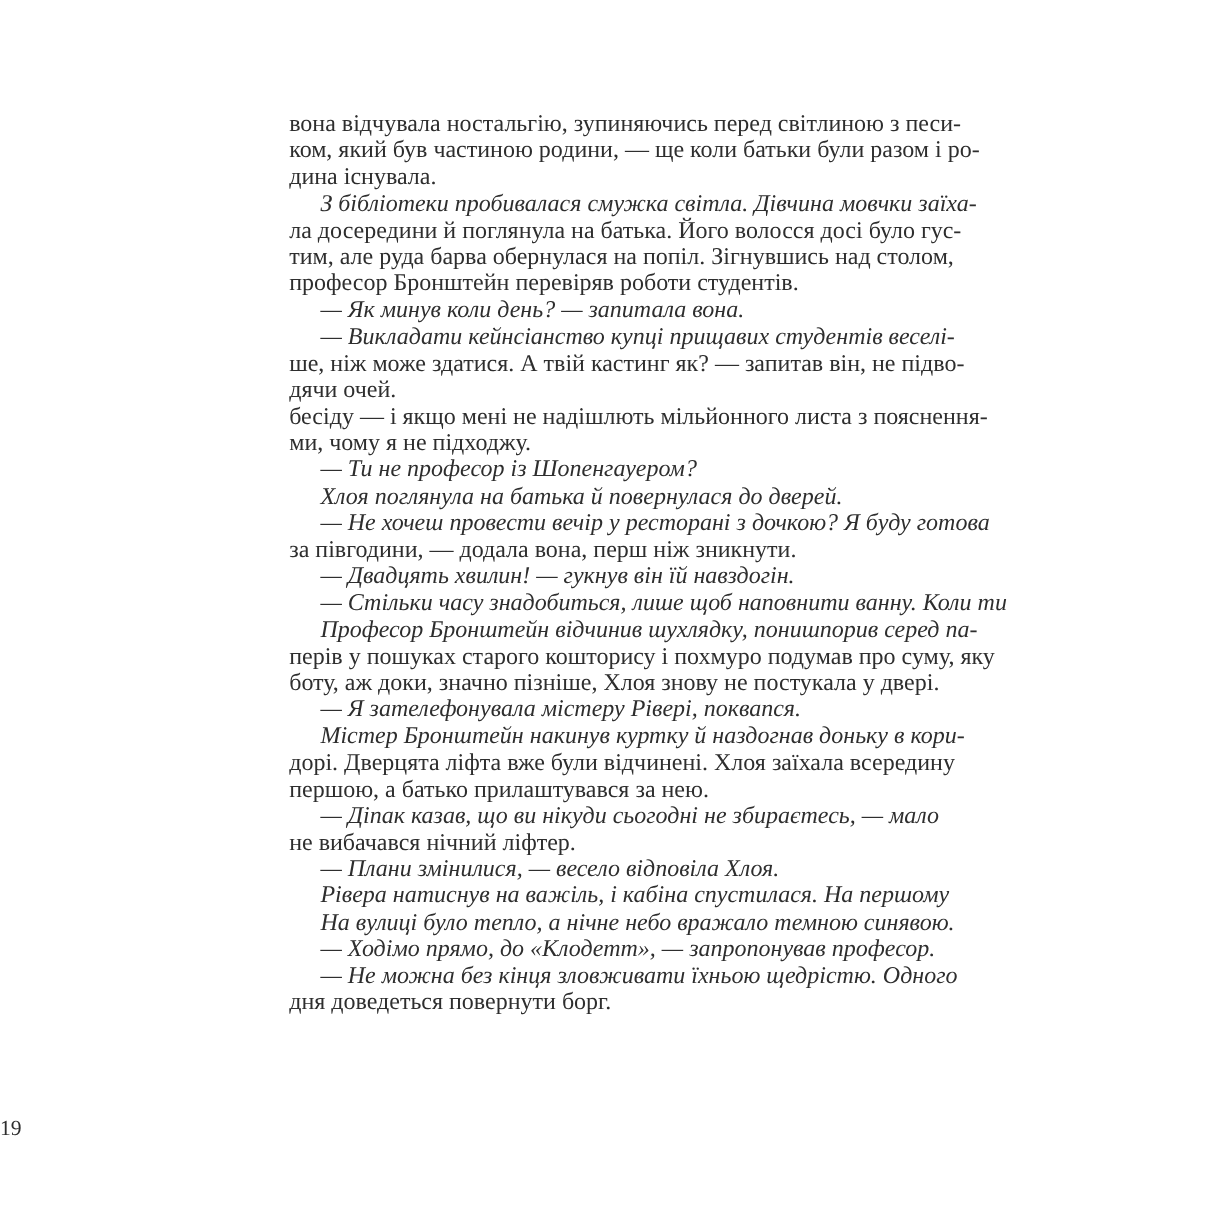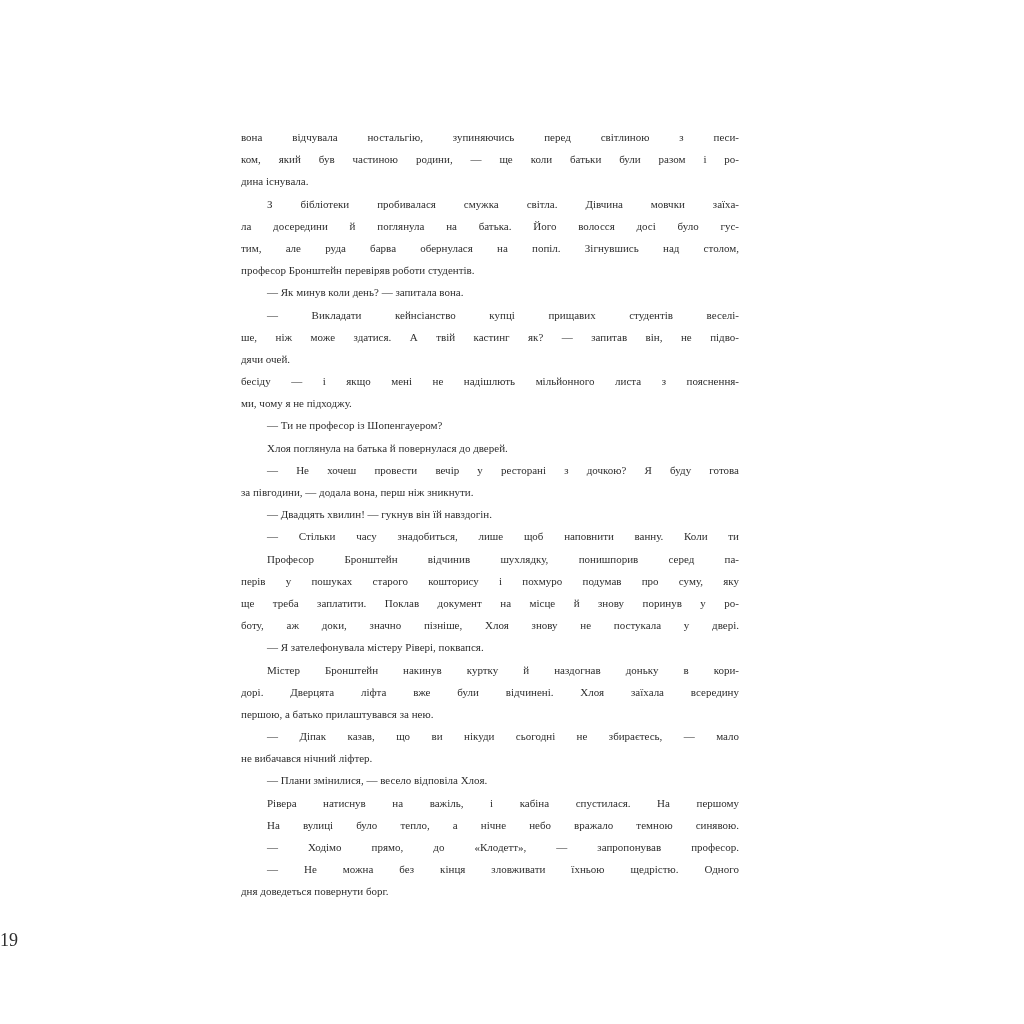--- a/index.html
+++ b/index.html
@@ -3,34 +3,33 @@
 <meta charset="utf-8">
 <style>
   html, body { margin: 0; padding: 0; background: #ffffff; }
   body { width: 1024px; height: 1024px; position: relative; overflow: hidden; }
   .page-text {
     position: absolute;
     left: 241px;
     top: 92px;
     width: 498px;
     font-family: "Liberation Serif", "DejaVu Serif", serif;
-    font-size: 11px;
+    font-size: 20px;
     line-height: 22.2px;
     color: #2e2e2e;
-    margin-top: 34px;
   }
   .line {
     display: block;
     white-space: nowrap;
     text-align: justify;
     text-align-last: justify;
     height: 22.2px;
   }
   .line.last { text-align-last: left; }
-  .line.indent { padding-left: 26px; }
+  .line.indent { padding-left: 26px; font-style: italic; }
   .page-number {
     position: absolute;
     left: 0; width: 980px;
     top: 930px;
     text-align: left;
     font-family: "Liberation Serif", "DejaVu Serif", serif;
     font-size: 18px;
     color: #2e2e2e;
   }
 </style>
@@ -52,21 +51,20 @@
     <span class="line">бесіду — і якщо мені не надішлють мільйонного листа з пояснення-</span>
     <span class="line last">ми, чому я не підходжу.</span>
     <span class="line indent last">— Ти не професор із Шопенгауером?</span>
     <span class="line indent last">Хлоя поглянула на батька й повернулася до дверей.</span>
     <span class="line indent">— Не хочеш провести вечір у ресторані з дочкою? Я буду готова</span>
     <span class="line last">за півгодини, — додала вона, перш ніж зникнути.</span>
     <span class="line indent last">— Двадцять хвилин! — гукнув він їй навздогін.</span>
     <span class="line indent">— Стільки часу знадобиться, лише щоб наповнити ванну. Коли ти</span>
     <span class="line indent">Професор Бронштейн відчинив шухлядку, понишпорив серед па-</span>
     <span class="line">перів у пошуках старого кошторису і похмуро подумав про суму, яку</span>
-    <span class="line">ще треба заплатити. Поклав документ на місце й знову поринув у ро-</span>
     <span class="line">боту, аж доки, значно пізніше, Хлоя знову не постукала у двері.</span>
     <span class="line indent last">— Я зателефонувала містеру Рівері, поквапся.</span>
     <span class="line indent">Містер Бронштейн накинув куртку й наздогнав доньку в кори-</span>
     <span class="line">дорі. Дверцята ліфта вже були відчинені. Хлоя заїхала всередину</span>
     <span class="line last">першою, а батько прилаштувався за нею.</span>
     <span class="line indent">— Діпак казав, що ви нікуди сьогодні не збираєтесь, — мало</span>
     <span class="line last">не вибачався нічний ліфтер.</span>
     <span class="line indent last">— Плани змінилися, — весело відповіла Хлоя.</span>
     <span class="line indent">Рівера натиснув на важіль, і кабіна спустилася. На першому</span>
     <span class="line indent">На вулиці було тепло, а нічне небо вражало темною синявою.</span>

